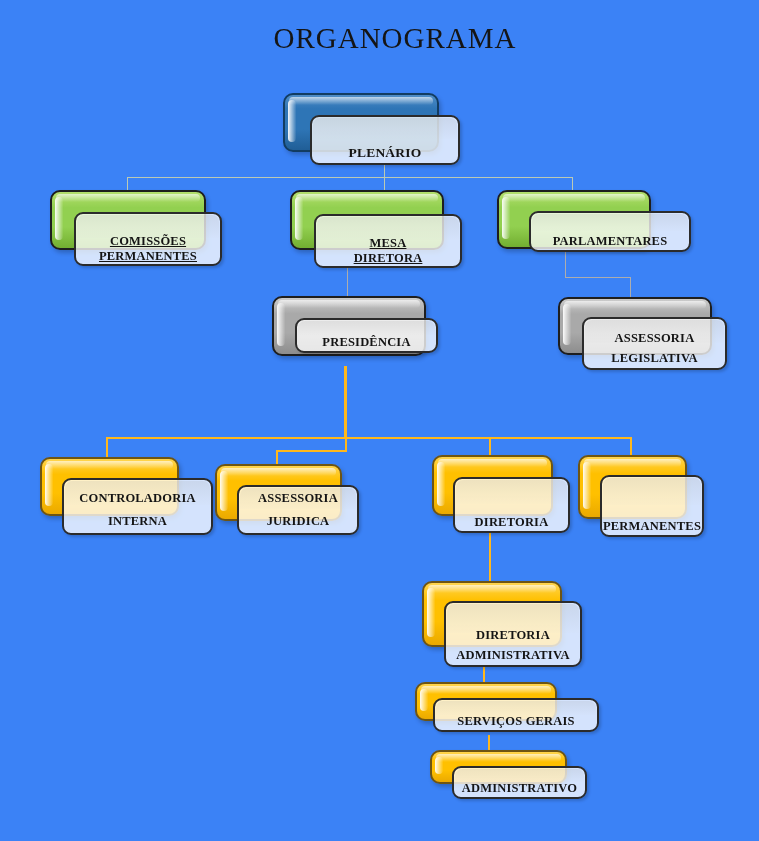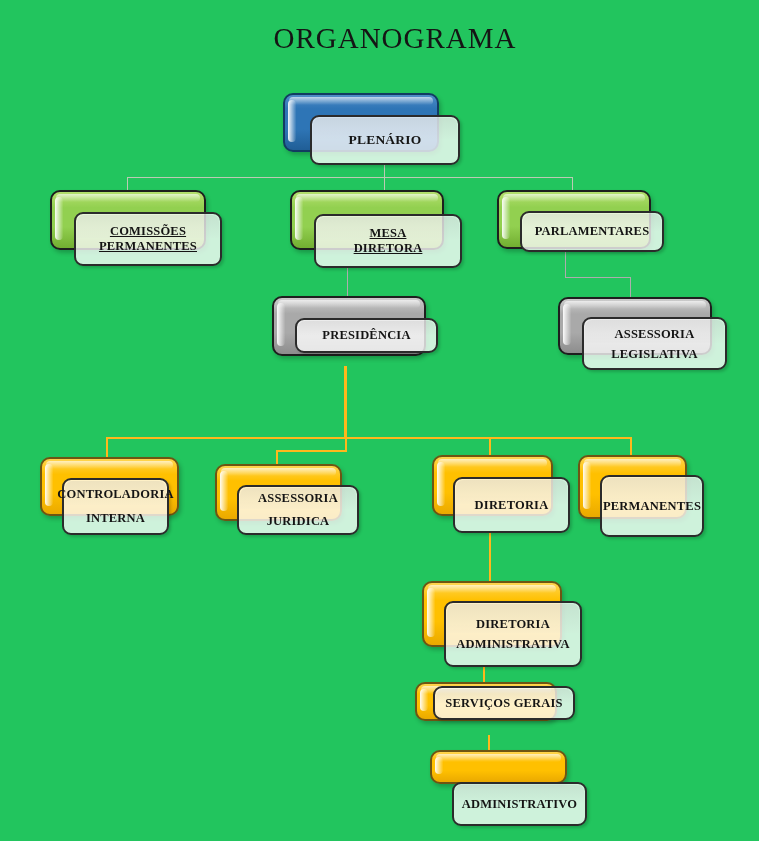--- a/index.html
+++ b/index.html
@@ -1,17 +1,17 @@
 <!DOCTYPE html>
 <html style="--blue: #2E75B6; --green: #92D050; --gray: #A9A9A9; --gold: #FFC000; --connector_level1: #BCCAB4; --connector_gray: #ADADAD; --connector_gold: #FFB81C;"><head>
 <meta charset="utf-8">
 <style>
   html,body{margin:0;padding:0;background:#ffffff;}
   #canvas{
-    position:relative;width:759px;height:841px;background:#22c55e;overflow:hidden;
+    position:relative;width:759px;height:841px;background:#3b82f6;overflow:hidden;
     font-family:"Liberation Serif", serif;
   }
   #title{
     position:absolute;left:0;top:22px;width:790px;text-align:center;
     font-size:29px;letter-spacing:1px;color:#151515;
   }
   .node{position:absolute;}
   .back{
     position:absolute;left:0;top:0;border-radius:10px;
     border:2px solid #1c1c1c;
@@ -39,21 +39,21 @@
   }
   .back-gold{
     background:linear-gradient(180deg,#ffd54f 0%,var(--gold) 28%,var(--gold) 62%,#eaa900 100%);
     border-color:#6e5513;
   }
   .labelbox{
     position:absolute;border-radius:9px;
     border:2px solid #2b2b2b;
     background:rgba(255,255,255,0.78);
     box-shadow:2px 2px 3px rgba(0,0,0,0.18);
-    display:flex;align-items:center;justify-content:center;
+    display:flex;align-items:flex-end;justify-content:center;
     box-sizing:border-box;
   }
   .labelbox::before{ 
     content:"";position:absolute;left:1px;right:1px;top:1px;height:46%;
     border-radius:7px 7px 0 0;
     background:linear-gradient(180deg,rgba(150,150,150,0.16),rgba(210,210,210,0.04));
     pointer-events:none;
   }
   .lbl{
     white-space:pre-line;text-align:center;font-weight:bold;
@@ -117,21 +117,21 @@
   <div class="node lh-tight" style="left:290px;top:190px">
     <div class="back back-green" style="width:150px;height:56px"></div>
     <div class="labelbox" style="left:24px;top:24px;width:148px;height:54px">
       <span class="lbl">MESA
 DIRETORA</span>
     </div>
   </div>
 
   <div class="node" style="left:497px;top:190px">
     <div class="back back-green" style="width:150px;height:55px"></div>
-    <div class="labelbox" style="left:23px;top:21px;width:144px;height:41px">
+    <div class="labelbox" style="left:32px;top:21px;width:162px;height:41px">
       <span class="lbl">PARLAMENTARES</span>
     </div>
   </div>
 
   <div class="node" style="left:272px;top:296px">
     <div class="back back-gray" style="width:150px;height:56px"></div>
     <div class="labelbox" style="left:23px;top:22px;width:143px;height:35px">
       <span class="lbl">PRESIDÊNCIA</span>
     </div>
   </div>
@@ -139,21 +139,21 @@
   <div class="node lh-med" style="left:558px;top:297px">
     <div class="back back-gray" style="width:150px;height:54px"></div>
     <div class="labelbox" style="left:24px;top:20px;width:145px;height:53px">
       <span class="lbl">ASSESSORIA
 LEGISLATIVA</span>
     </div>
   </div>
 
   <div class="node lh-loose" style="left:40px;top:457px">
     <div class="back back-gold" style="width:135px;height:55px"></div>
-    <div class="labelbox" style="left:22px;top:21px;width:107px;height:57px">
+    <div class="labelbox" style="left:22px;top:21px;width:151px;height:57px">
       <span class="lbl">CONTROLADORIA
 INTERNA</span>
     </div>
   </div>
 
   <div class="node lh-loose" style="left:215px;top:464px">
     <div class="back back-gold" style="width:123px;height:53px"></div>
     <div class="labelbox" style="left:22px;top:21px;width:122px;height:50px">
       <span class="lbl">ASSESSORIA
 JURIDICA</span>
@@ -177,25 +177,25 @@
   <div class="node lh-med" style="left:422px;top:581px">
     <div class="back back-gold" style="width:136px;height:62px"></div>
     <div class="labelbox" style="left:22px;top:20px;width:138px;height:66px">
       <span class="lbl">DIRETORIA
 ADMINISTRATIVA</span>
     </div>
   </div>
 
   <div class="node" style="left:415px;top:682px">
     <div class="back back-gold" style="width:138px;height:35px"></div>
-    <div class="labelbox" style="left:18px;top:4px;width:142px;height:34px">
+    <div class="labelbox" style="left:18px;top:16px;width:166px;height:34px">
       <span class="lbl">SERVIÇOS GERAIS</span>
     </div>
   </div>
 
   <div class="node" style="left:430px;top:750px">
     <div class="back back-gold" style="width:133px;height:30px"></div>
-    <div class="labelbox" style="left:22px;top:32px;width:135px;height:44px">
+    <div class="labelbox" style="left:22px;top:16px;width:135px;height:33px">
       <span class="lbl">ADMINISTRATIVO</span>
     </div>
   </div>
 
 </div>
 
 </body></html>

